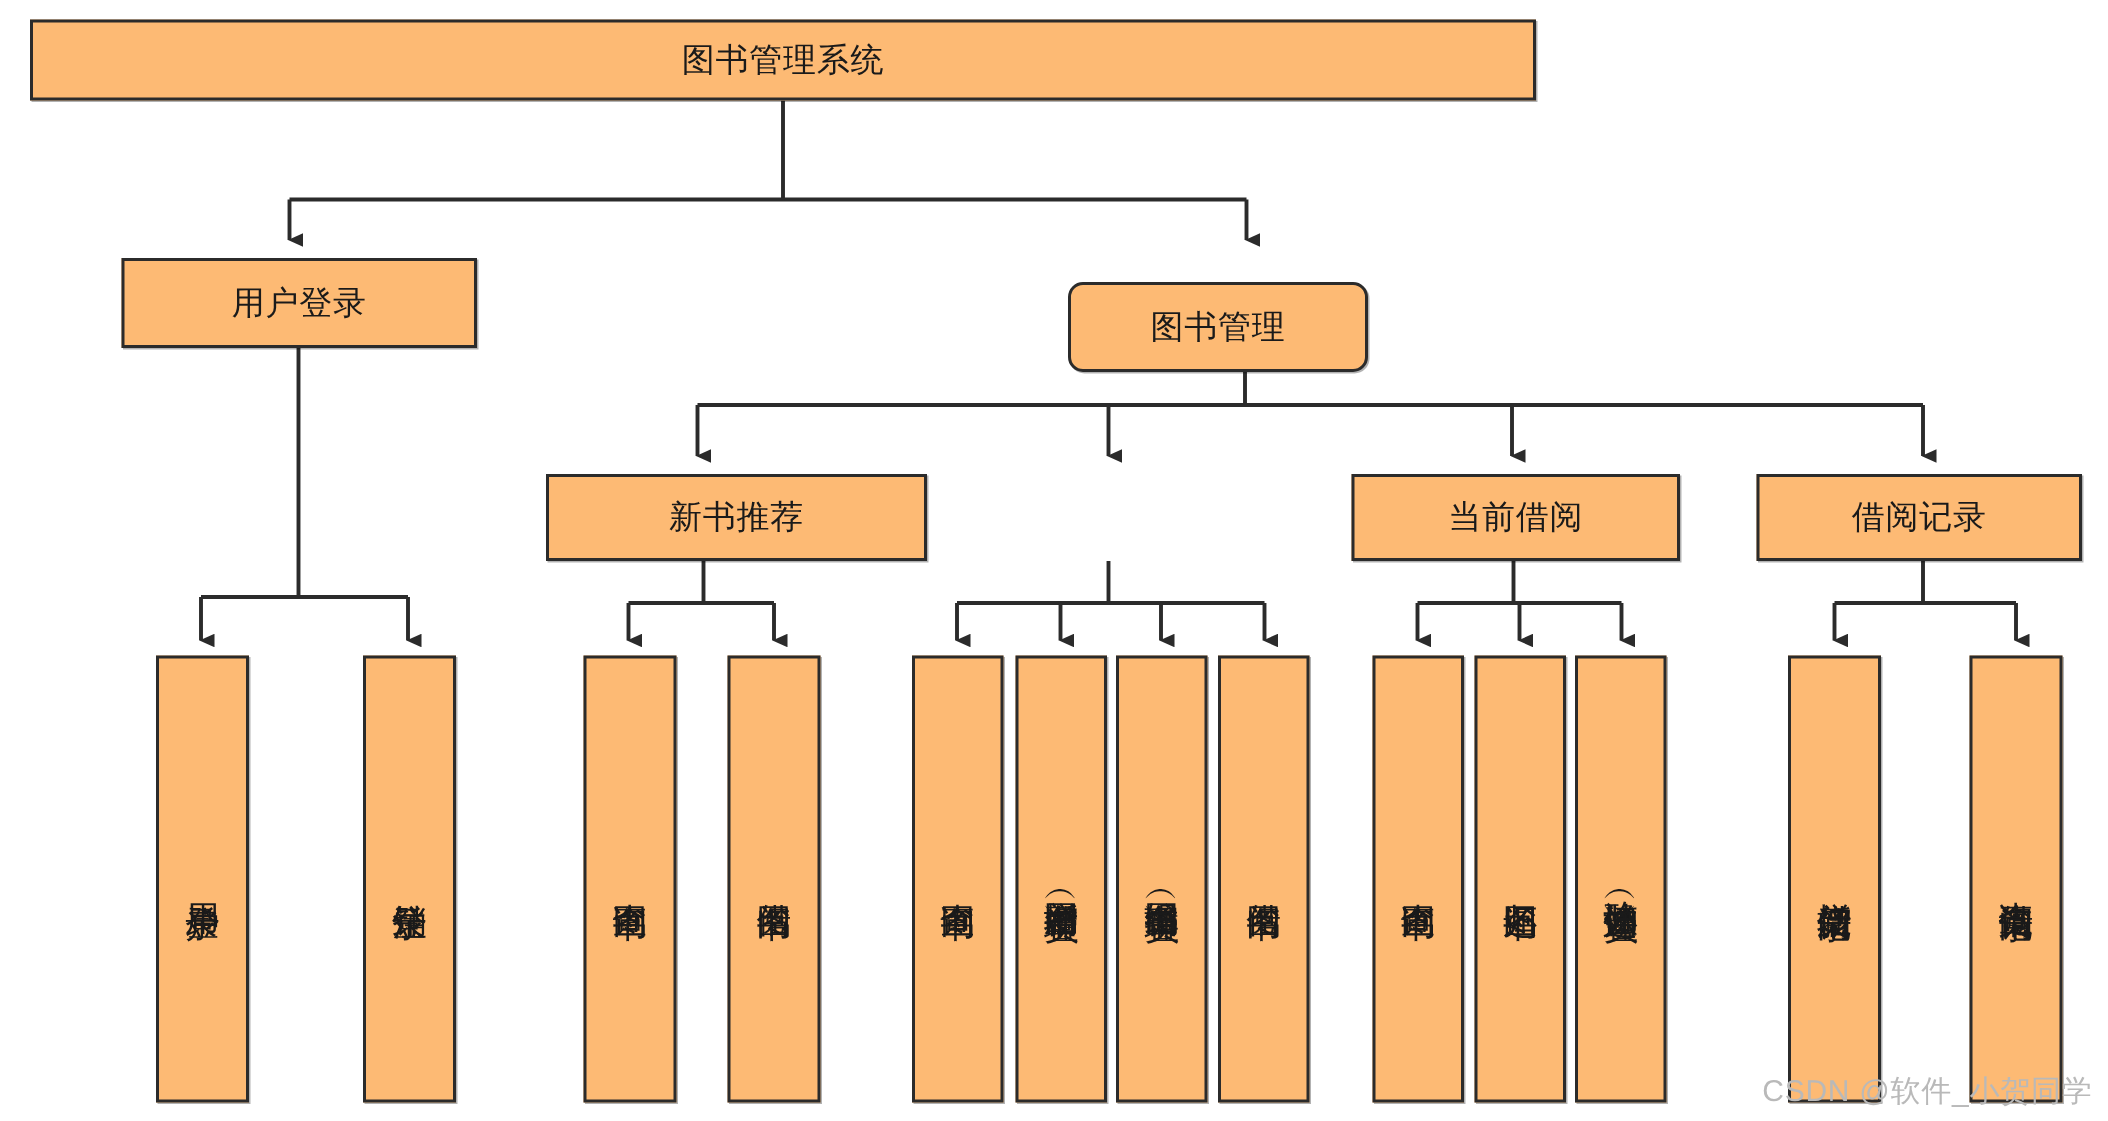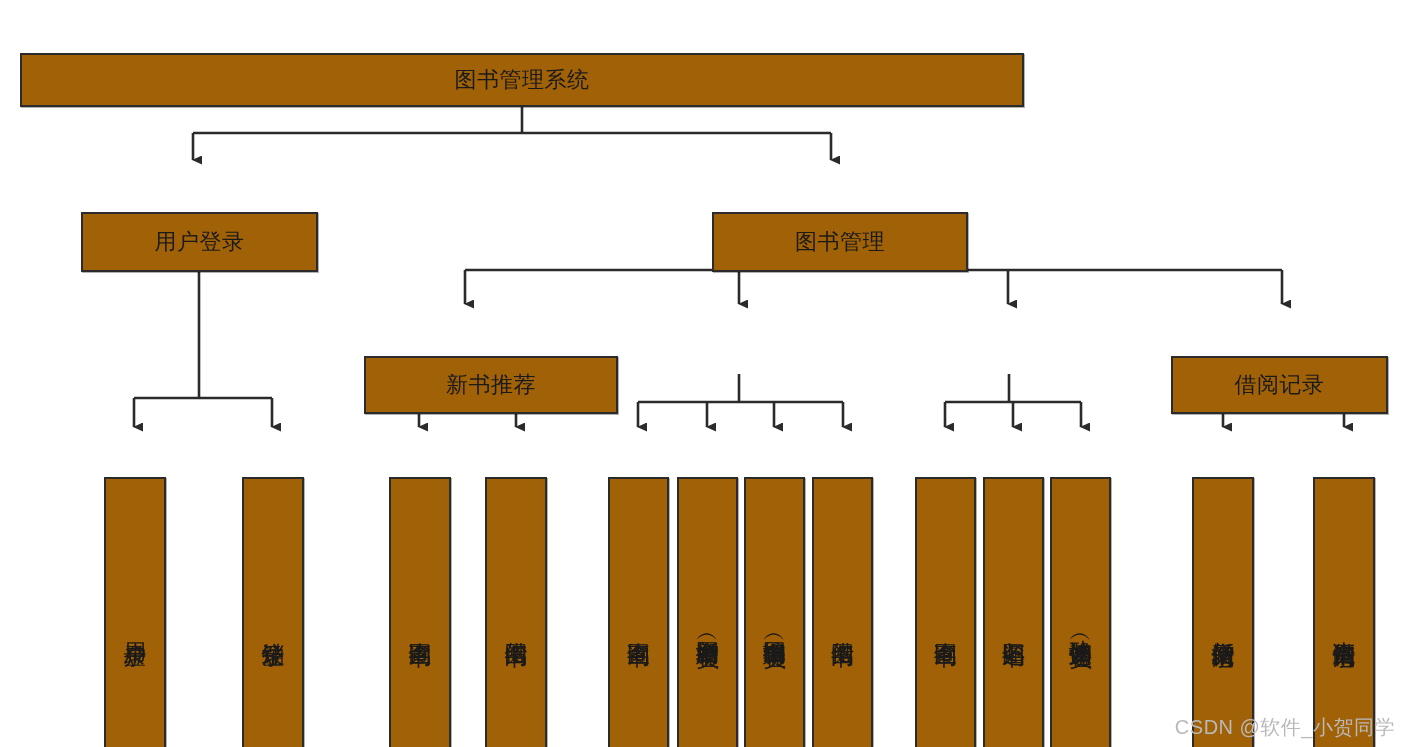--- a/index.html
+++ b/index.html
@@ -18,23 +18,22 @@
     position: absolute;
     left: 0;
     top: 0;
     width: 1405px;
     height: 747px;
   }
   .node-box {
     position: absolute;
     box-sizing: border-box;
     border: 2px solid #2b2b2b;
-    background: #a16207;
+    background: #fdba74;
     box-shadow: 1px 1px 0 0 rgba(0,0,0,0.30);
-    margin-top: 40px;
   }
   .node-label-h {
     position: absolute;
     left: 0; top: 0; right: 0; bottom: 0;
     display: flex;
     align-items: center;
     justify-content: center;
     font-size: 22px;
     color: #1a1a1a;
     letter-spacing: 0.5px;
@@ -126,26 +125,29 @@
     </g>
   </svg>
 
   <div class="node-box" style="left:20px; top:13px; width:1004px; height:54px;">
     <div class="node-label-h">图书管理系统</div>
   </div>
 
   <div class="node-box" style="left:81px; top:172px; width:237px; height:60px;">
     <div class="node-label-h">用户登录</div>
   </div>
-  <div class="node-box" style="left:712px; top:172px; width:256px; height:60px;">
+  <div class="node-box" style="left:712px; top:188px; width:200px; height:60px;border-radius:10px;">
     <div class="node-label-h">图书管理</div>
   </div>
 
   <div class="node-box" style="left:364px; top:316px; width:254px; height:58px;">
     <div class="node-label-h">新书推荐</div>
+  </div>
+  <div class="node-box" style="left:901px; top:316px; width:219px; height:58px;">
+    <div class="node-label-h">当前借阅</div>
   </div>
   <div class="node-box" style="left:1171px; top:316px; width:217px; height:58px;">
     <div class="node-label-h">借阅记录</div>
   </div>
 
   <div class="node-box" style="left:104px; top:437px; width:62px; height:298px;">
     <div class="node-label-v">用户登录</div>
   </div>
   <div class="node-box" style="left:242px; top:437px; width:62px; height:298px;">
     <div class="node-label-v">注销登录</div>

